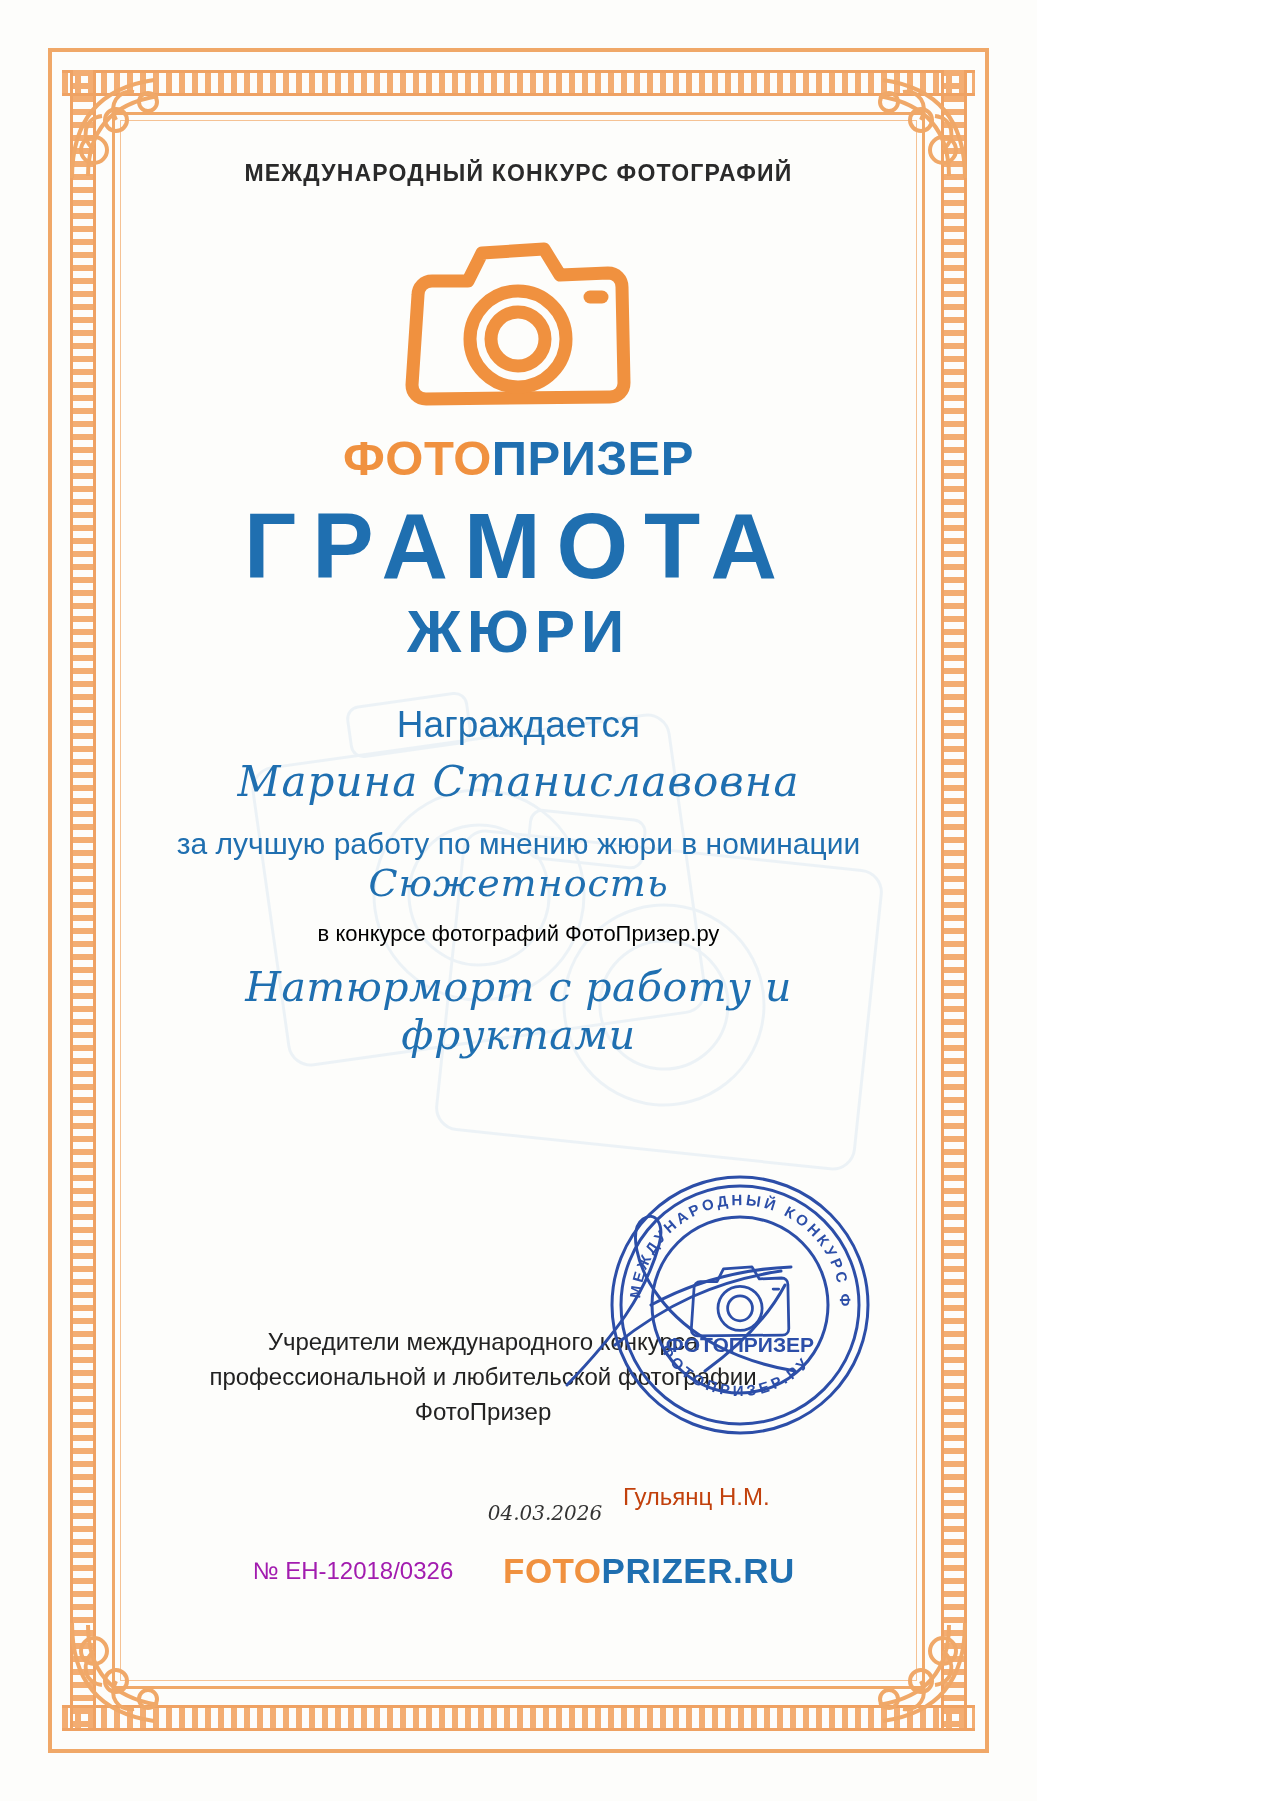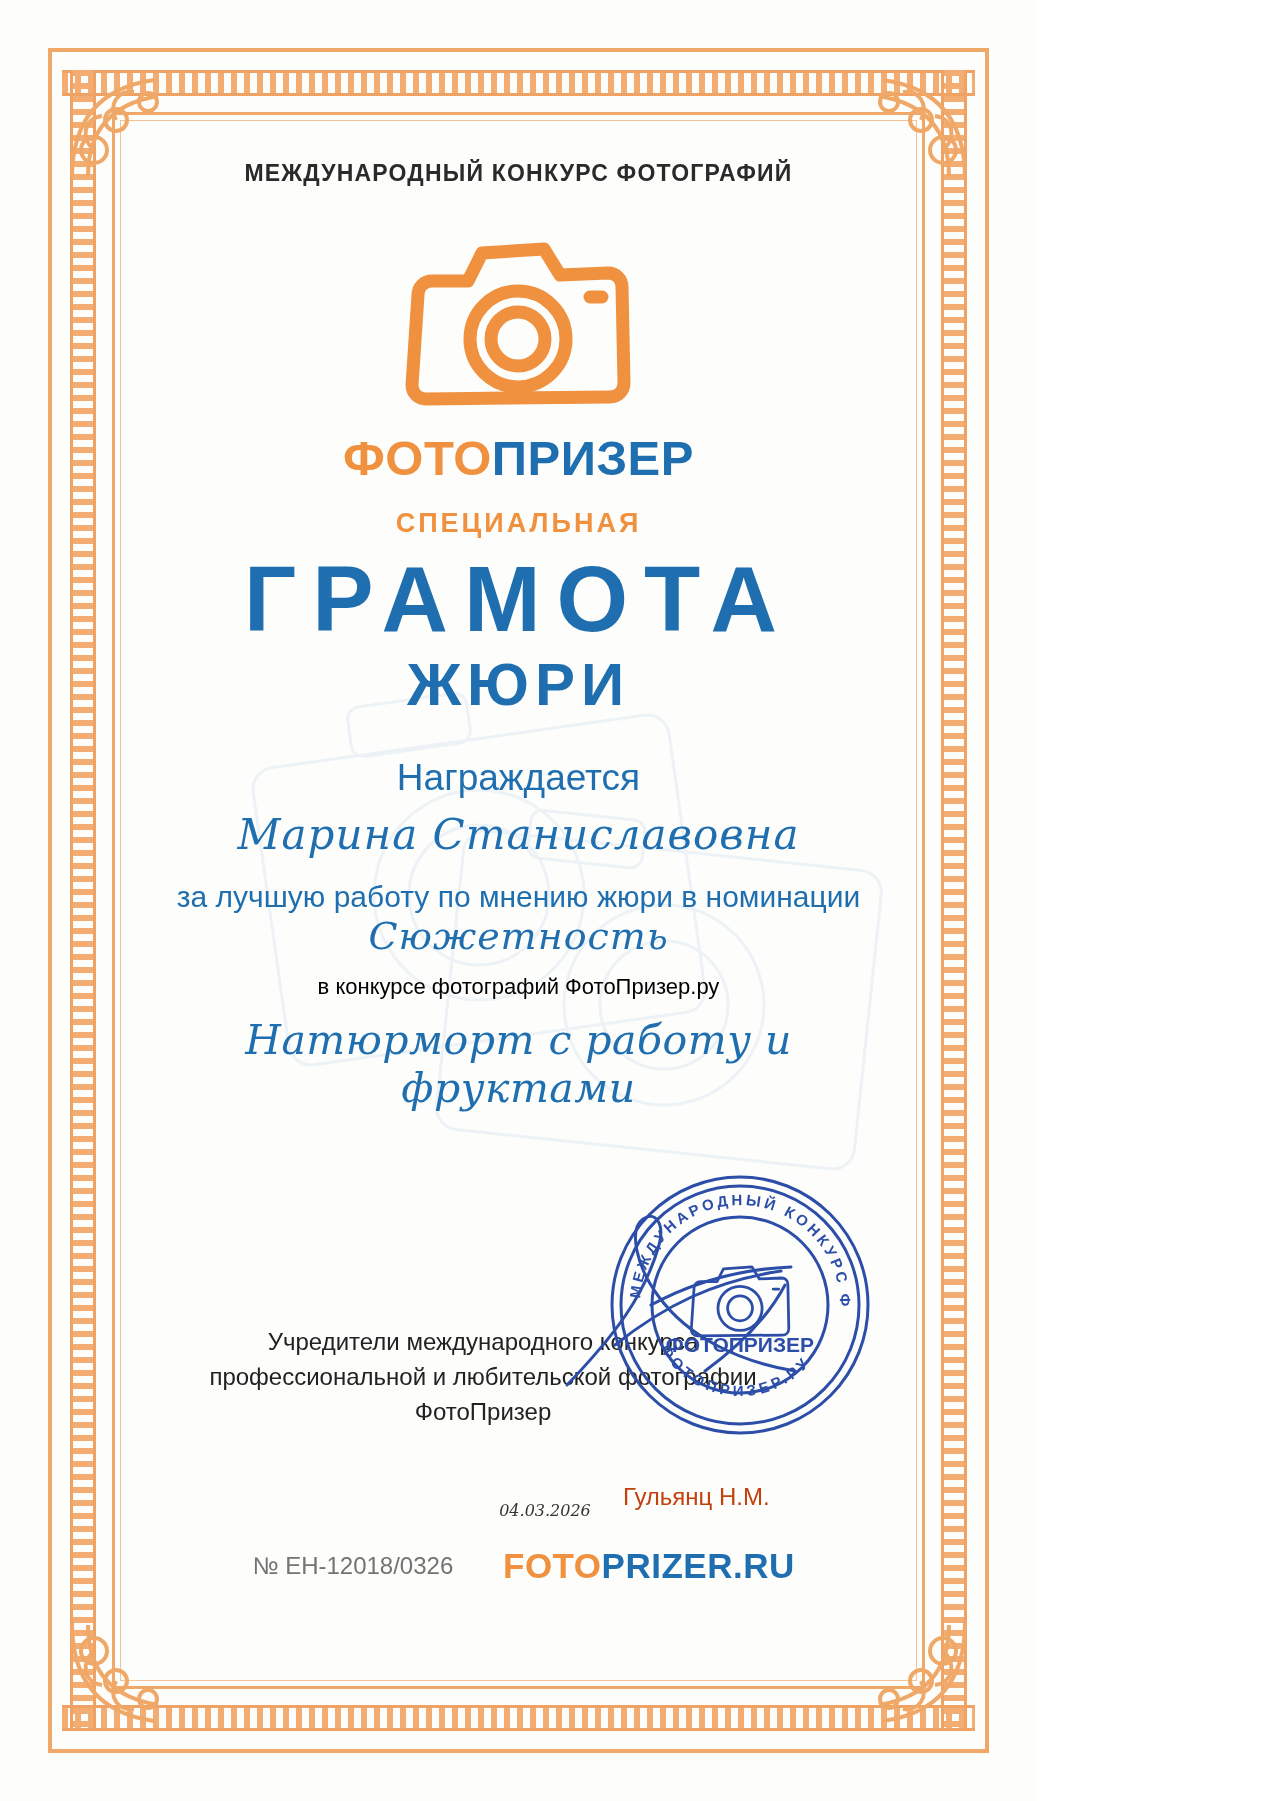--- a/index.html
+++ b/index.html
@@ -234,31 +234,31 @@
     left: 420px;
     top: 158px;
     font-size: 24px;
     color: #c2410c;
     white-space: nowrap;
   }
   .date {
     margin-top: 72px;
     font-family: "DejaVu Serif", serif;
     font-style: italic;
-    font-size: 16px;
+    font-size: 20px;
     color: #333;
   }
   .bottom-row {
     margin-top: 26px;
     display: flex;
     align-items: center;
   }
   .doc-number {
     font-size: 24px;
-    color: #737373;
+    color: #a21caf;
     width: 300px;
   }
   .site {
     font-size: 35px;
     font-weight: 700;
     letter-spacing: 0.5px;
   }
   .site .foto { color: #f0913f; }
   .site .prizer { color: #1f6fb0; }
 
@@ -368,21 +368,20 @@
           <circle cx="124" cy="116" r="27"></circle>
           <path d="M196 74 L208 74"></path>
         </svg>
       </div>
     </div>
 
     <div class="logo-text">
       <span class="foto">ФОТО</span><span class="prizer">ПРИЗЕР</span>
     </div>
 
-    <div class="special">СПЕЦИАЛЬНАЯ</div>
     <div class="title-main">ГРАМОТА</div>
     <div class="title-sub">ЖЮРИ</div>
 
     <div class="awarded-label">Награждается</div>
     <div class="recipient">Марина Станиславовна</div>
 
     <div class="reason">за лучшую работу по мнению жюри в номинации</div>
     <div class="nomination">Сюжетность</div>
     <div class="contest-in">в конкурсе фотографий ФотоПризер.ру</div>
     <div class="work-title">Натюрморт с работу и фруктами</div>

